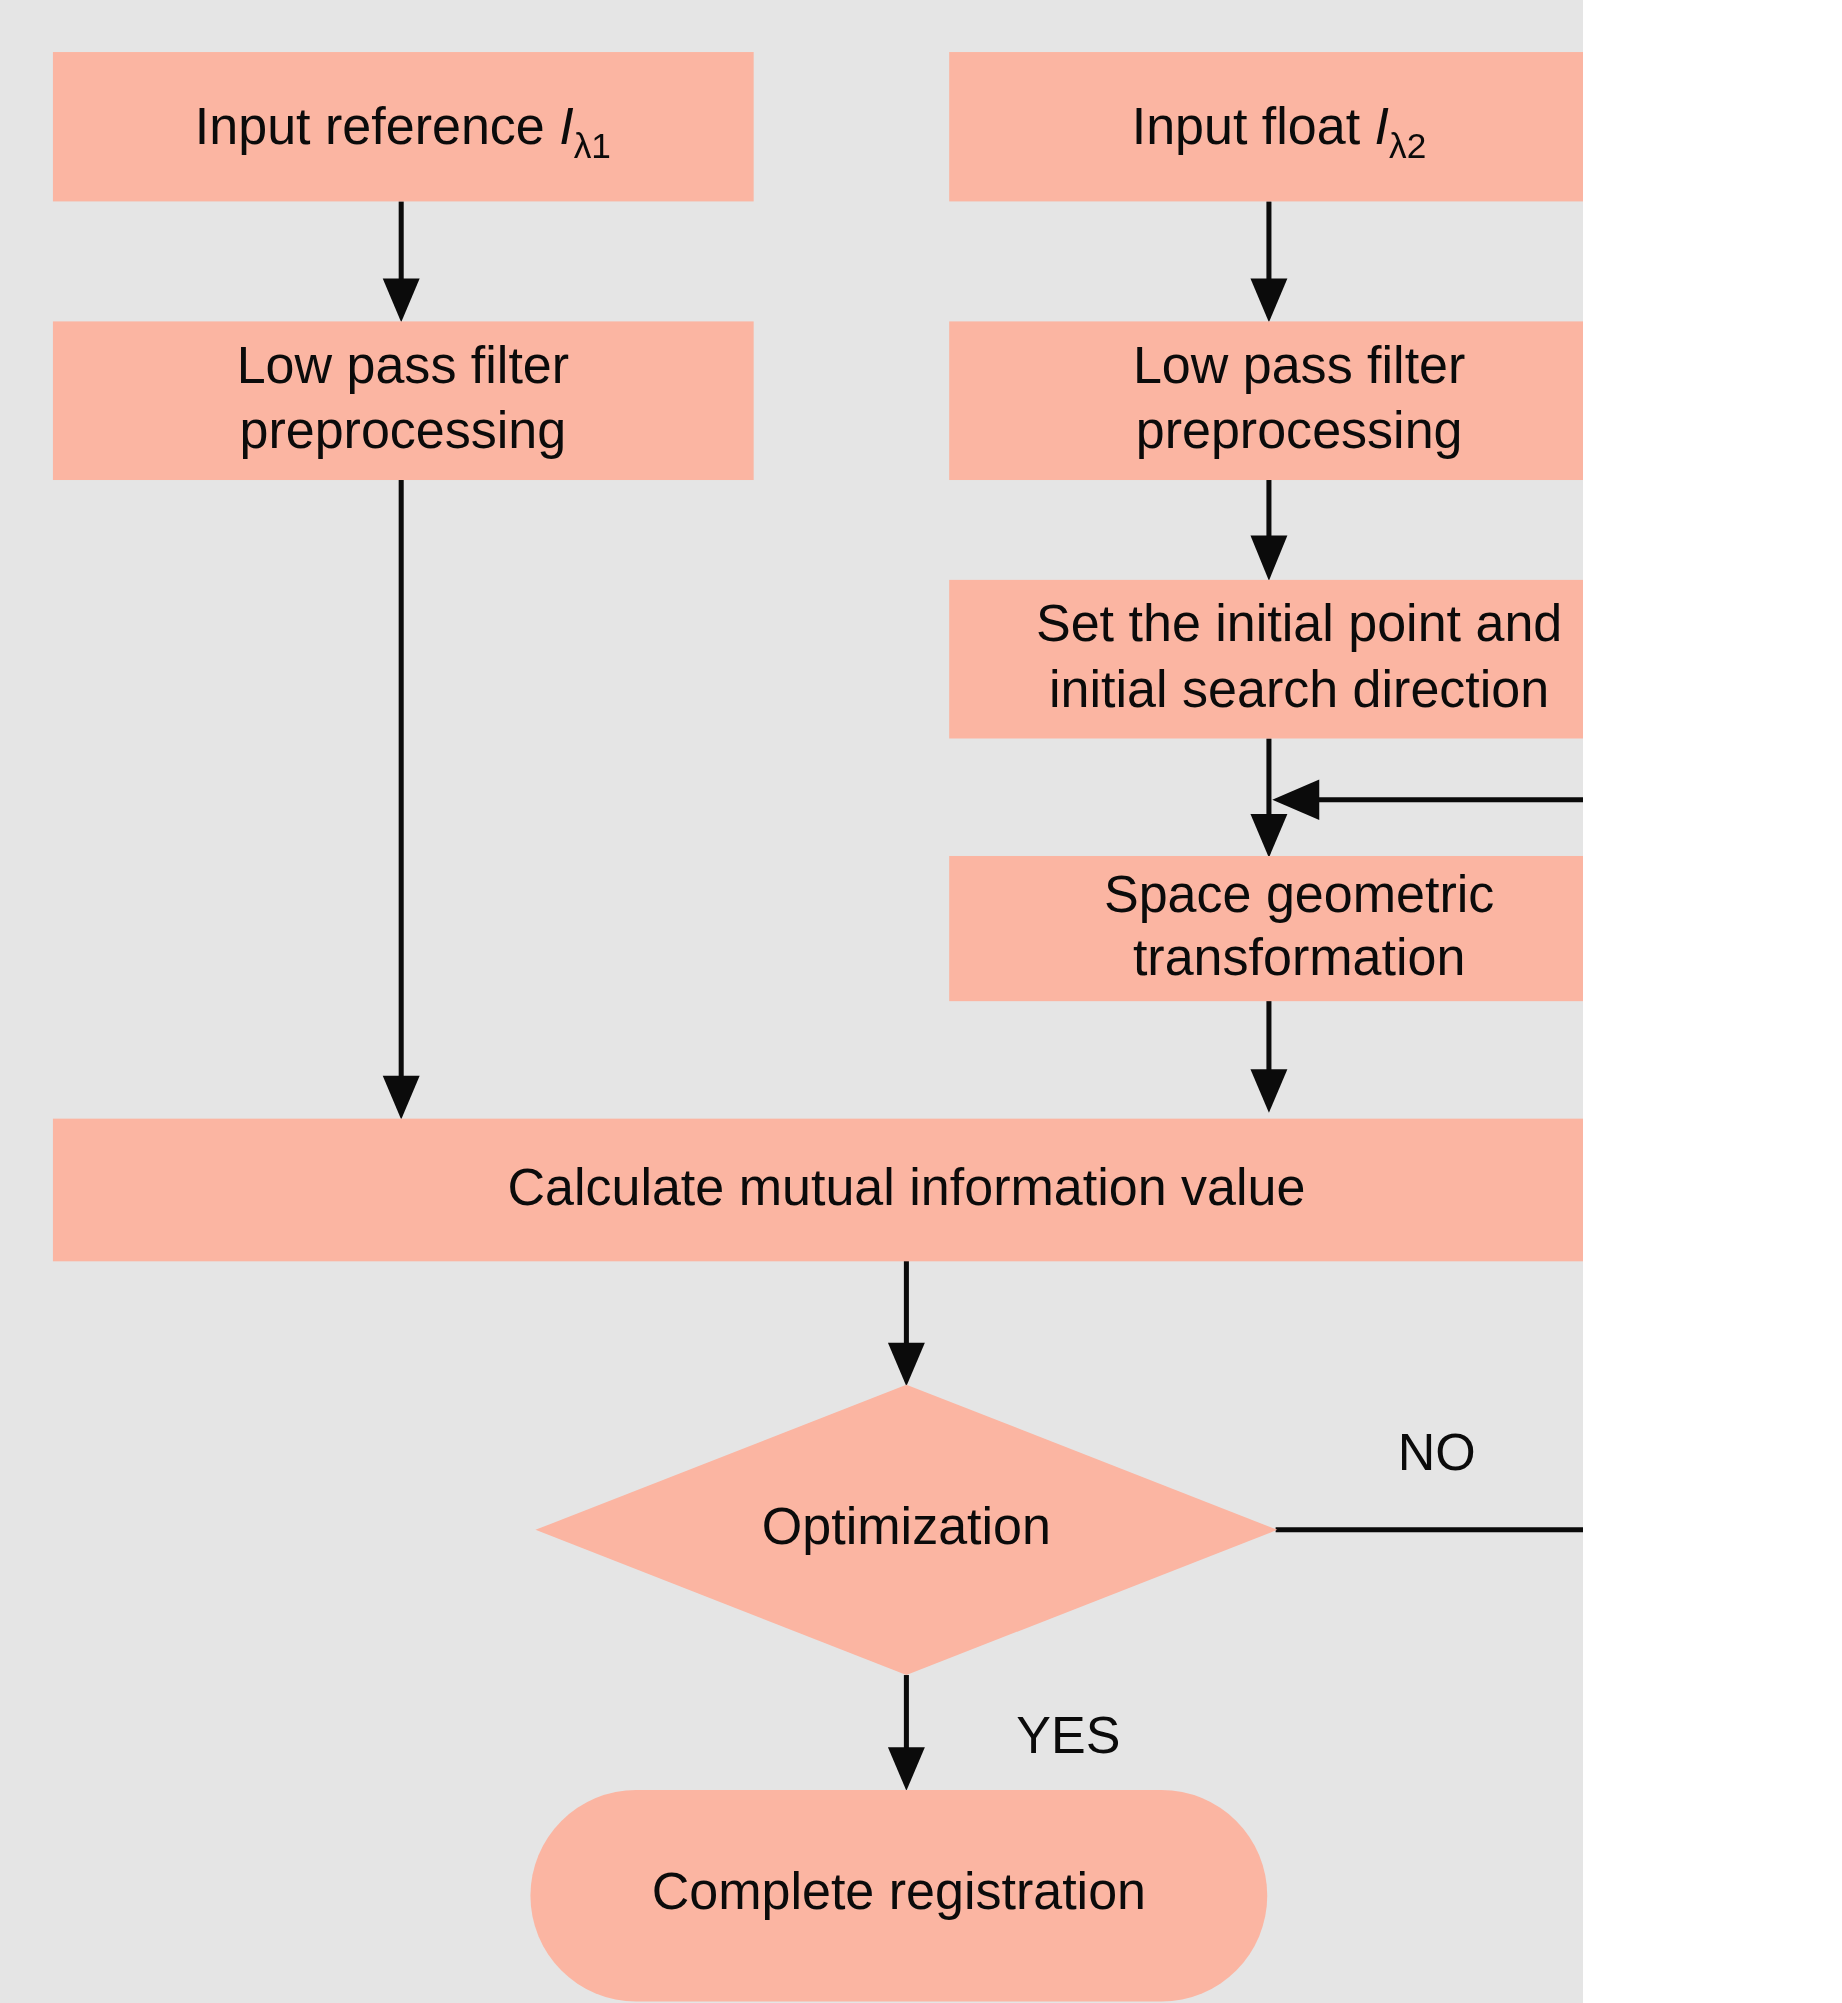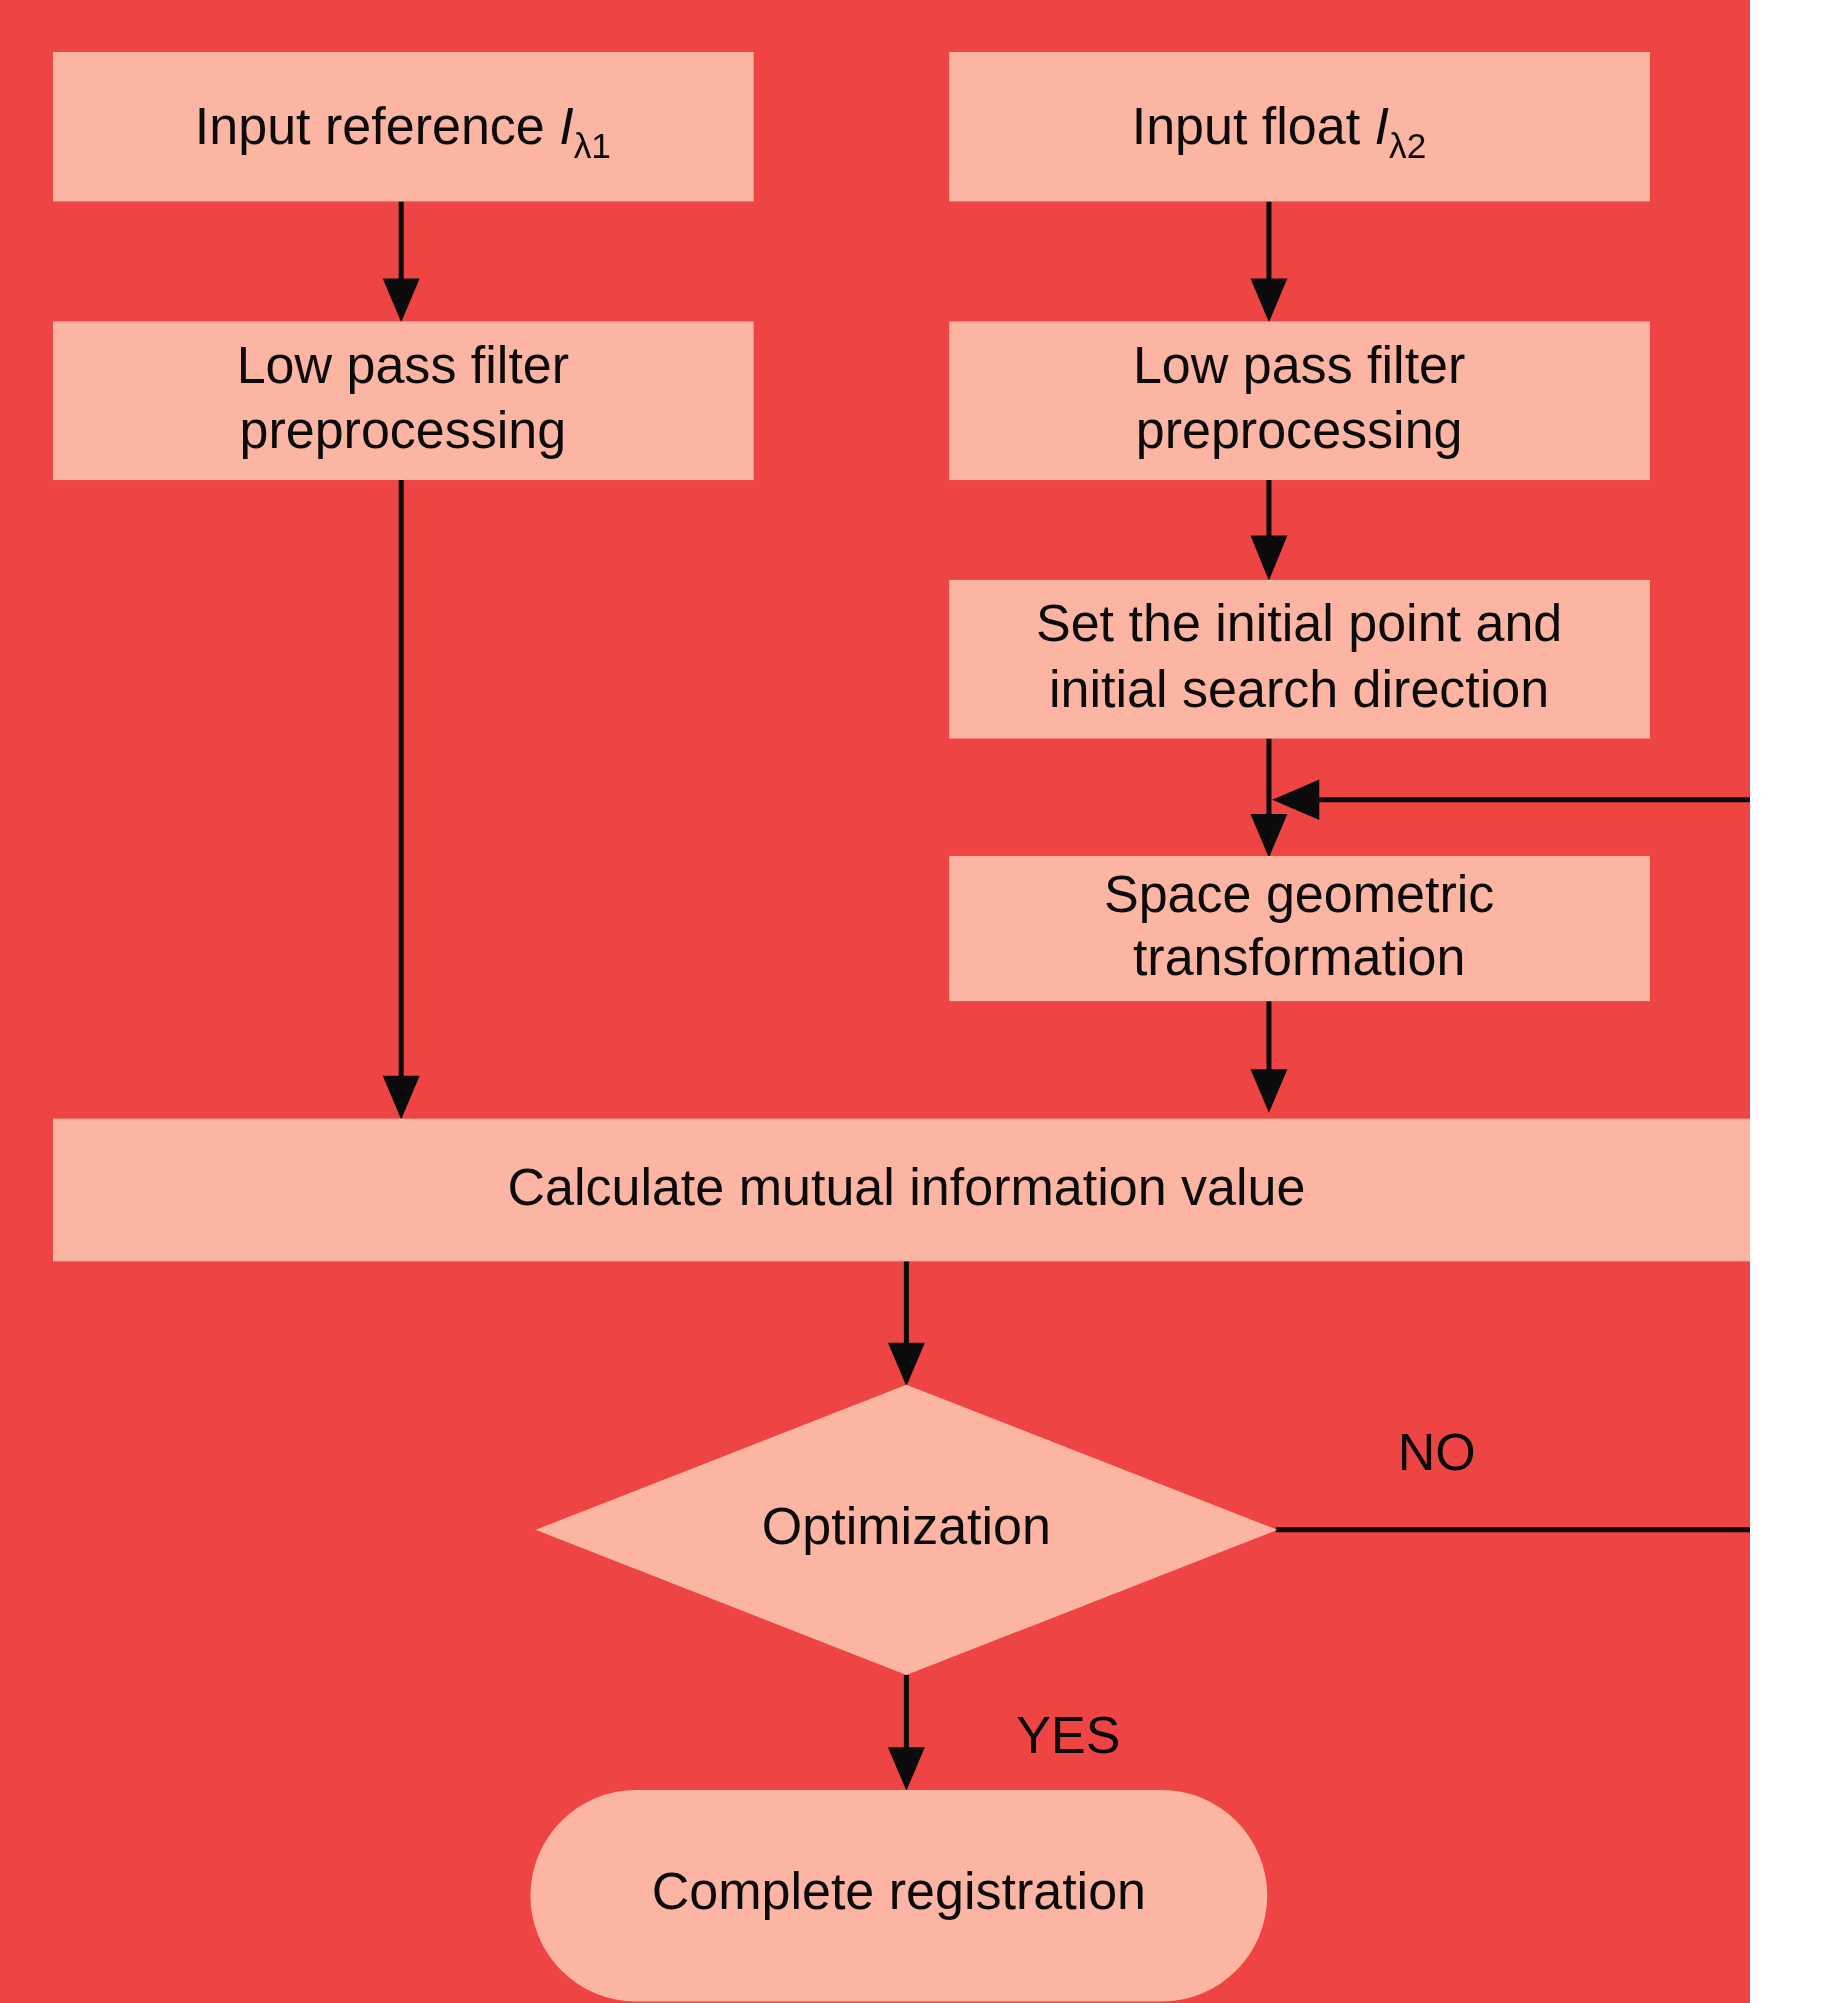--- a/index.html
+++ b/index.html
@@ -2,23 +2,23 @@
 <html style="font-size:13.4px"><head>
 <meta charset="utf-8">
 <style>
   html, body {
     margin: 0;
     padding: 0;
     background: #ffffff;
   }
   #page {
     position: relative;
-    width: 1750px;
+    width: 1583px;
     height: 2004px;
-    background: #ef4444;
+    background: #e5e5e5;
     overflow: hidden;
     font-family: "Liberation Sans", sans-serif;
   }
   svg.flow {
     position: absolute;
     left: 0;
     top: 0;
     width: 1843px;
     height: 2004px;
     display: block;

